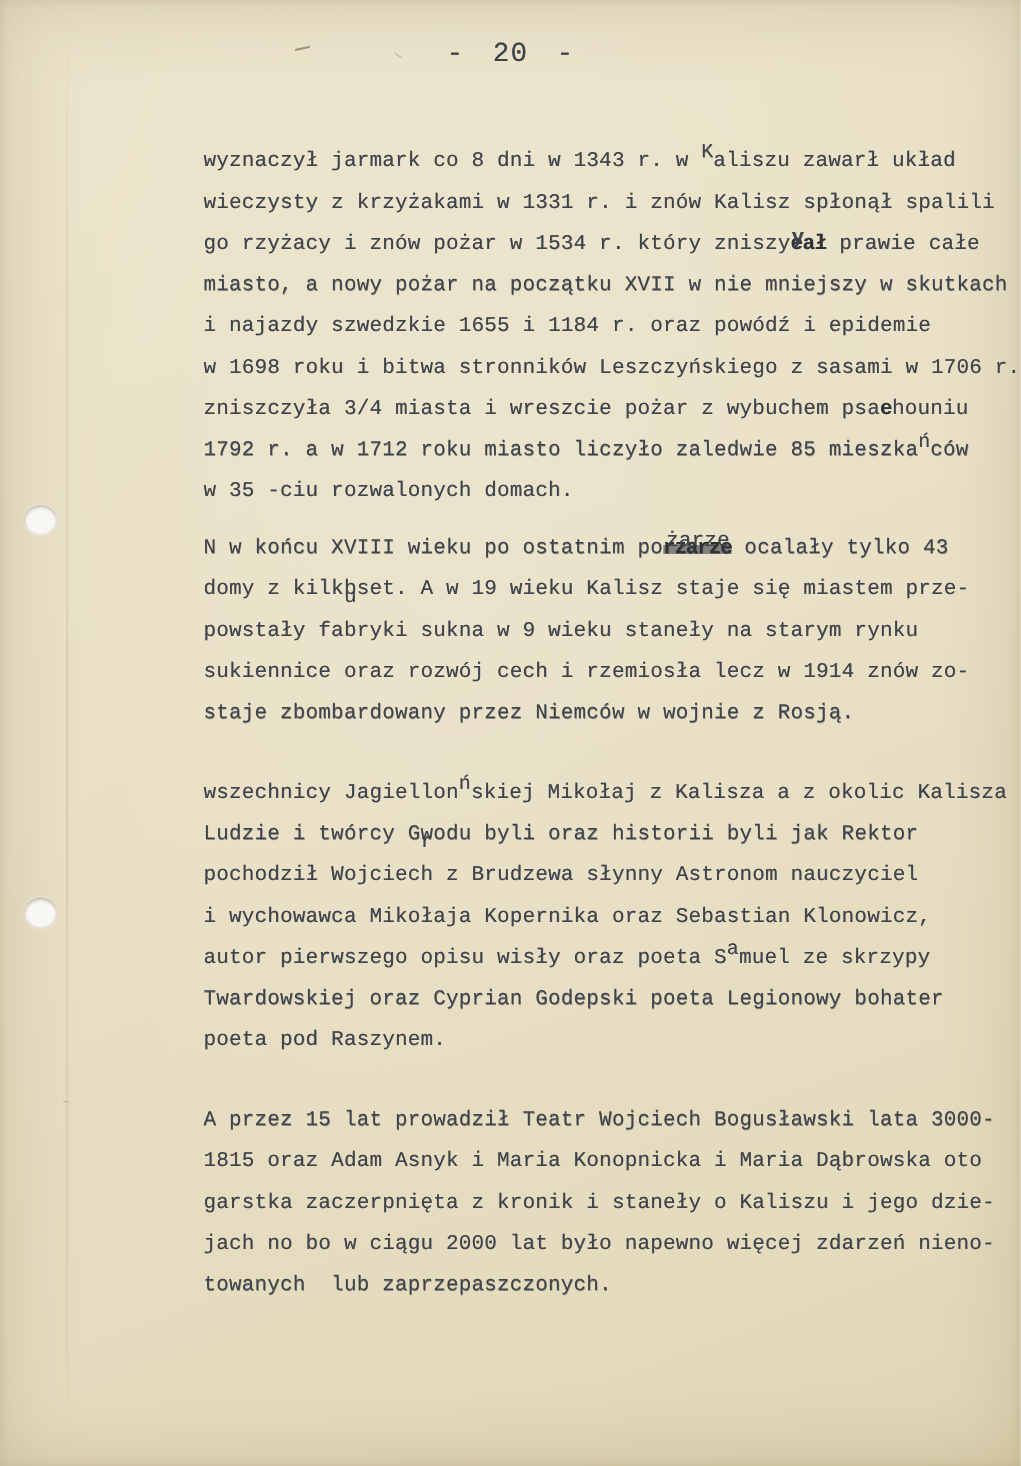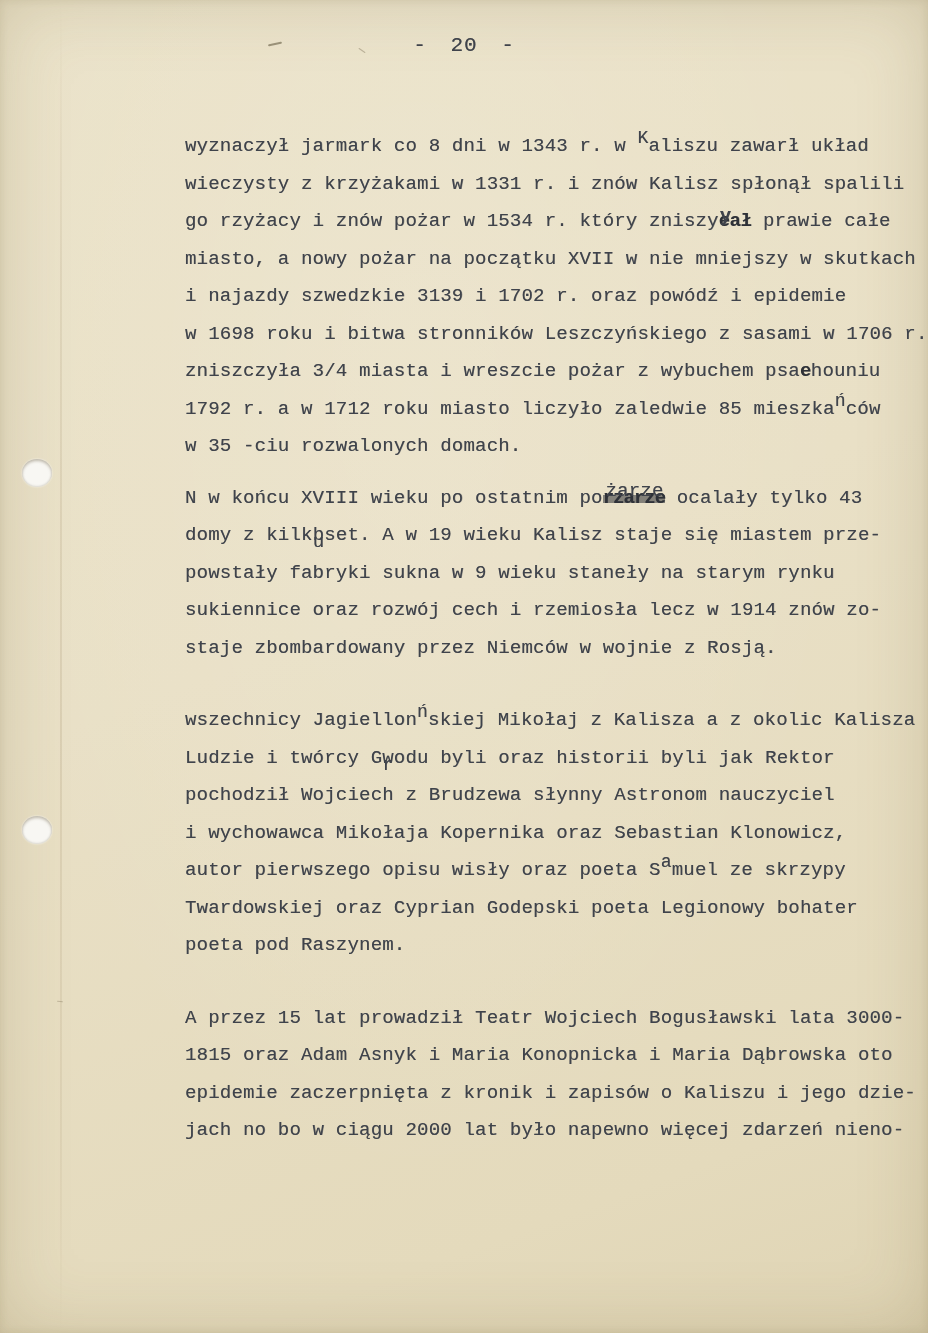--- a/index.html
+++ b/index.html
@@ -60,21 +60,21 @@
   .s2 { left: 358px; top: 50px; width: 8px; height: 1px; transform: rotate(35deg); opacity:.6; }
   .s3 { left: 57px; top: 1001px; width: 6px; height: 1px; transform: rotate(8deg); opacity:.5; }
 
   .pagenum {
     position: absolute;
     top: 34px;
     left: 0;
     width: 100%;
     box-sizing: border-box;
     text-align: center;
-    font-size: 21px;
+    font-size: 25px;
     letter-spacing: 1px;
     word-spacing: 10px;
     color: #3f434b;
     text-shadow: 0.3px 0.3px 0.5px rgba(63,67,75,0.6);
   }
 
   .text-block {
     position: absolute;
     left: 185px;
     top: 128px;
@@ -151,21 +151,21 @@
   <div class="speck s3"></div>
 
   <div class="pagenum">- 20 -</div>
 
   <div class="text-block">
       <div class="para">
         <div class="line">wyznaczył jarmark co 8 dni w 1343 r. w <span class="sup">K</span>aliszu zawarł układ</div>
         <div class="line">wieczysty z krzyżakami w 1331 r. i znów Kalisz spłonął spalili</div>
         <div class="line">go rzyżacy i znów pożar w 1534 r. który zniszy<span class="heavy">eał<i class="above">y</i></span> prawie całe</div>
         <div class="line">miasto, a nowy pożar na początku XVII w nie mniejszy w skutkach</div>
-        <div class="line">i najazdy szwedzkie 3139 i 1702 r. oraz powódź i epidemie</div>
+        <div class="line">i najazdy szwedzkie 1655 i 1184 r. oraz powódź i epidemie</div>
         <div class="line">w 1698 roku i bitwa stronników Leszczyńskiego z sasami w 1706 r.</div>
         <div class="line">zniszczyła 3/4 miasta i wreszcie pożar z wybuchem psa<span class="heavy">e</span>houniu</div>
         <div class="line">1792 r. a w 1712 roku miasto liczyło zaledwie 85 mieszka<span class="sup">ń</span>ców</div>
         <div class="line">w 35 -ciu rozwalonych domach.</div>
       </div>
       <div class="para">
         <div class="line">N w końcu XVIII wieku po ostatnim po<span class="strike">rzarze<i class="above">żarze</i></span> ocalały tylko 43</div>
         <div class="line">domy z kilk<span class="ov">b<b class="over">u</b></span>set. A w 19 wieku Kalisz staje się miastem prze-</div>
         <div class="line">powstały fabryki sukna w 9 wieku staneły na starym rynku</div>
         <div class="line">sukiennice oraz rozwój cech i rzemiosła lecz w 1914 znów zo-</div>
@@ -176,17 +176,18 @@
         <div class="line">Ludzie i twórcy G<span class="ov">w<b class="over">r</b></span>odu byli oraz historii byli jak Rektor</div>
         <div class="line">pochodził Wojciech z Brudzewa słynny Astronom nauczyciel</div>
         <div class="line">i wychowawca Mikołaja Kopernika oraz Sebastian Klonowicz,</div>
         <div class="line">autor pierwszego opisu wisły oraz poeta S<span class="sup">a</span>muel ze skrzypy</div>
         <div class="line">Twardowskiej oraz Cyprian Godepski poeta Legionowy bohater</div>
         <div class="line">poeta pod Raszynem.</div>
       </div>
       <div class="para">
         <div class="line">A przez 15 lat prowadził Teatr Wojciech Bogusławski lata 3000-</div>
         <div class="line">1815 oraz Adam Asnyk i Maria Konopnicka i Maria Dąbrowska oto</div>
-        <div class="line">epidemie zaczerpnięta z kronik i zapisów o Kaliszu i jego dzie-</div>
+        <div class="line">garstka zaczerpnięta z kronik i staneły o Kaliszu i jego dzie-</div>
         <div class="line">jach no bo w ciągu 2000 lat było napewno więcej zdarzeń nieno-</div>
+        <div class="line">towanych  lub zaprzepaszczonych.</div>
       </div>
     </div>
 </div>
 
 </body></html>

